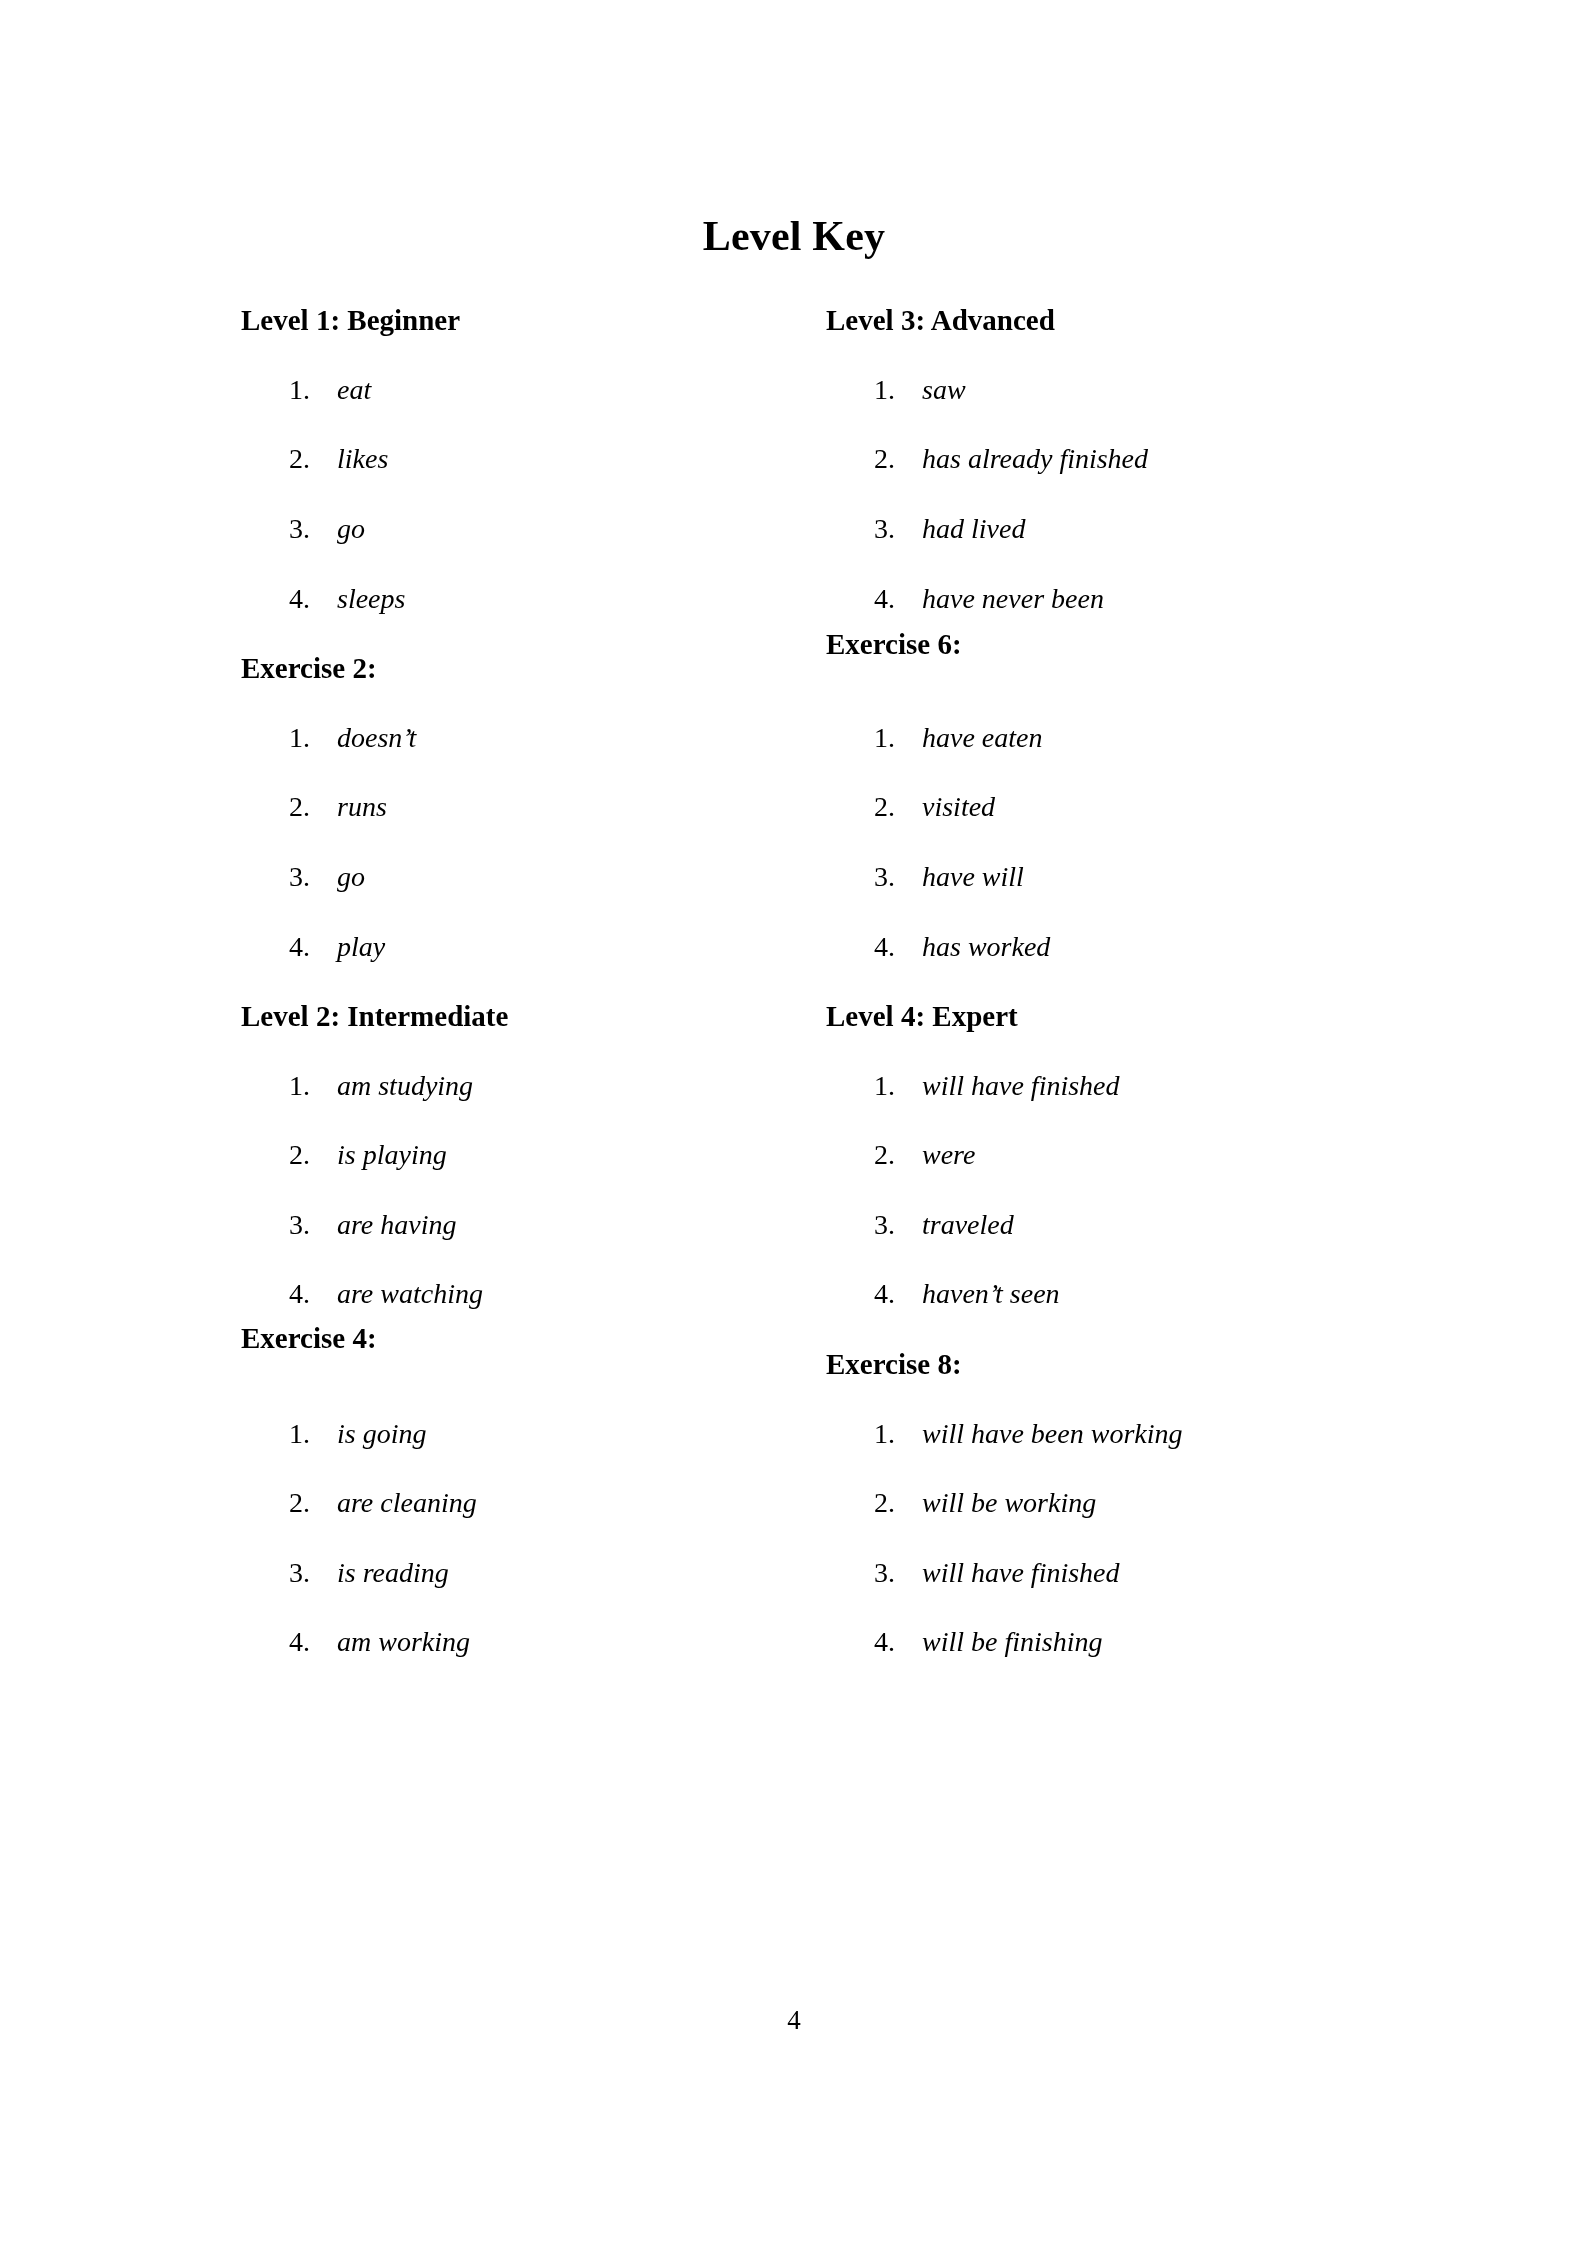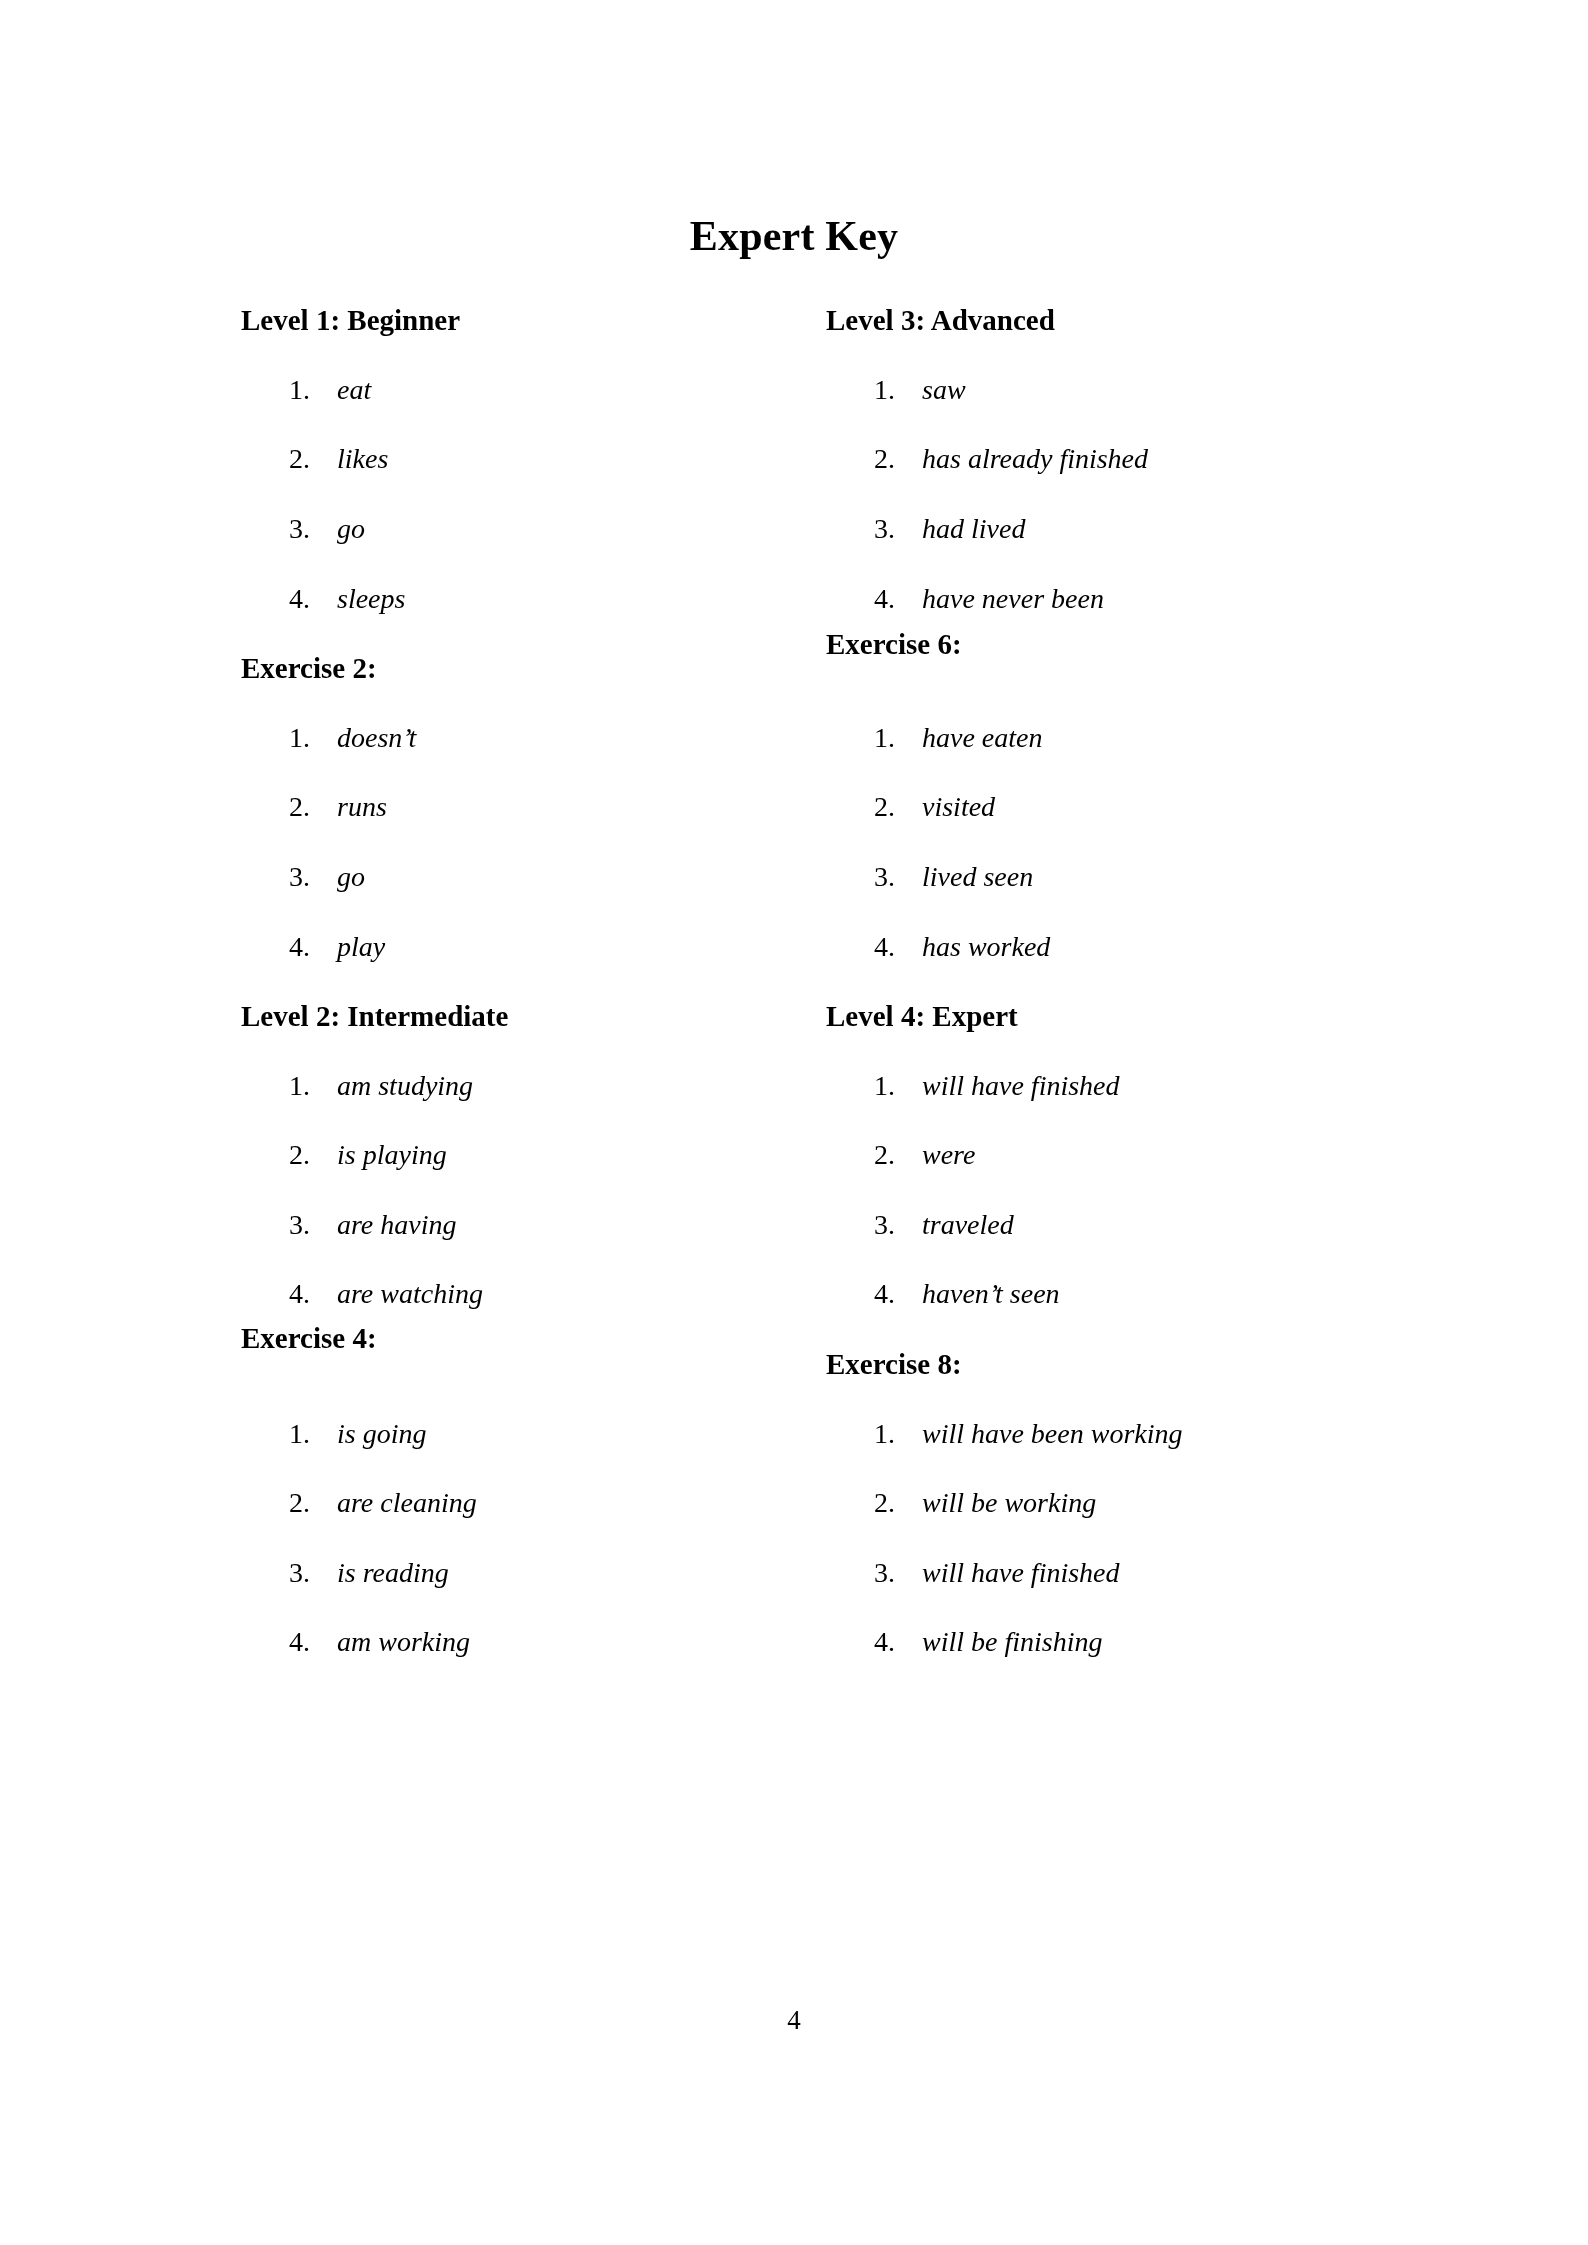--- a/index.html
+++ b/index.html
@@ -64,21 +64,21 @@
       width: 1588px;
       top: 2004px;
       text-align: center;
       font-size: 27px;
       line-height: 32px;
     }
   </style>
 </head>
 <body>
 
-<h1 class="title">Expert Key</h1>
+<h1 class="title">Level Key</h1>
 
 <div class="column col-left">
 
   <div class="line heading" style="top:302px">Level 1: Beginner</div>
   <div class="line item" style="top:372px">
       <span class="num">1.</span>
       <span class="ans">eat</span>
     </div>
   <div class="line item" style="top:441px">
       <span class="num">2.</span>
@@ -172,21 +172,21 @@
   <div class="line item" style="top:720px">
       <span class="num">1.</span>
       <span class="ans">have eaten</span>
     </div>
   <div class="line item" style="top:789px">
       <span class="num">2.</span>
       <span class="ans">visited</span>
     </div>
   <div class="line item" style="top:859px">
       <span class="num">3.</span>
-      <span class="ans">lived seen</span>
+      <span class="ans">have will</span>
     </div>
   <div class="line item" style="top:929px">
       <span class="num">4.</span>
       <span class="ans">has worked</span>
     </div>
 
   <div class="line heading" style="top:998px">Level 4: Expert</div>
   <div class="line item" style="top:1068px">
       <span class="num">1.</span>
       <span class="ans">will have finished</span>

